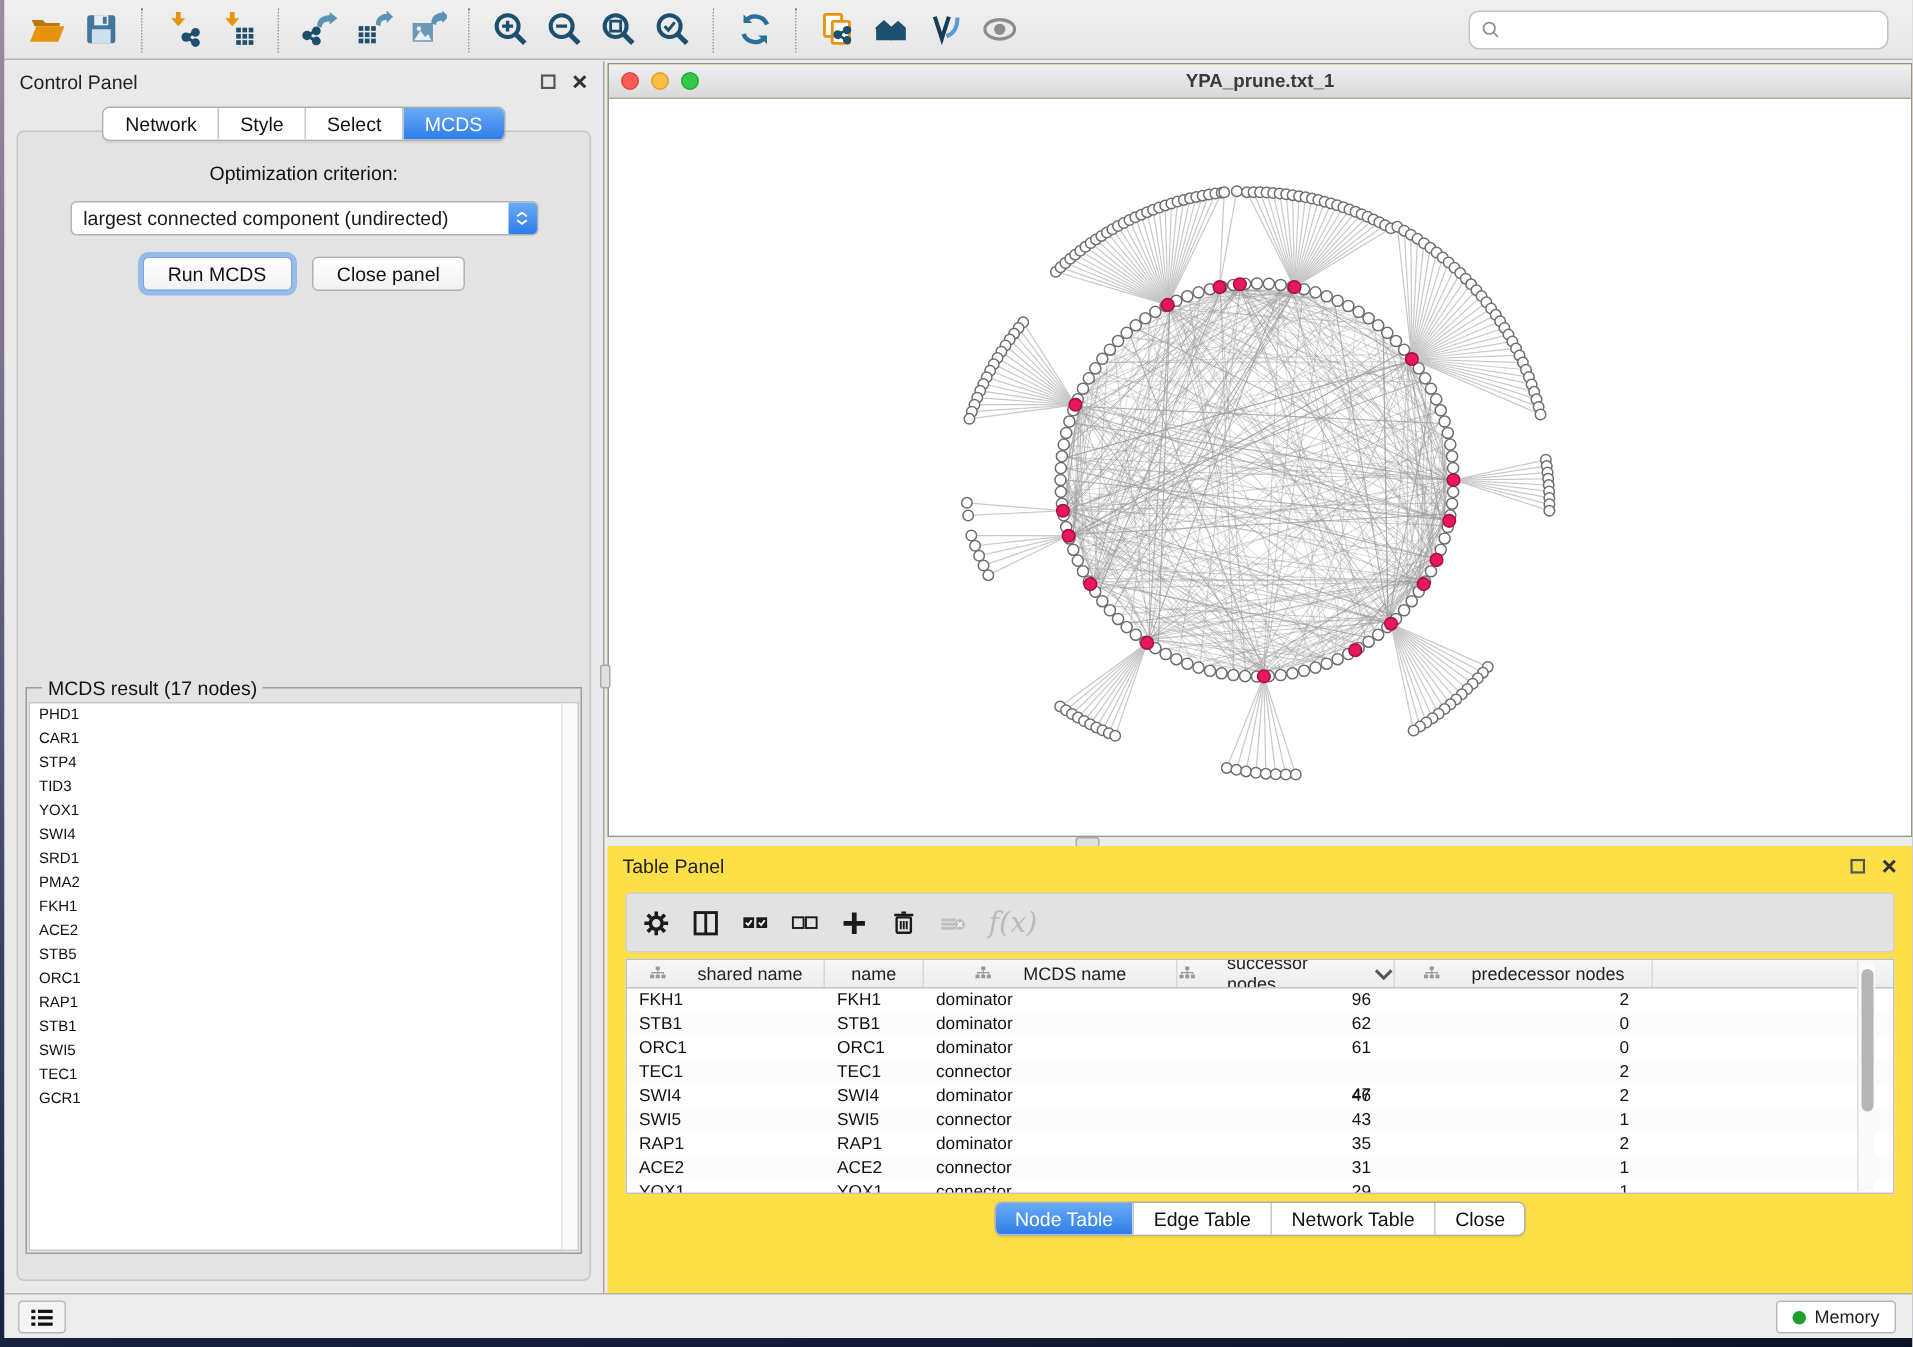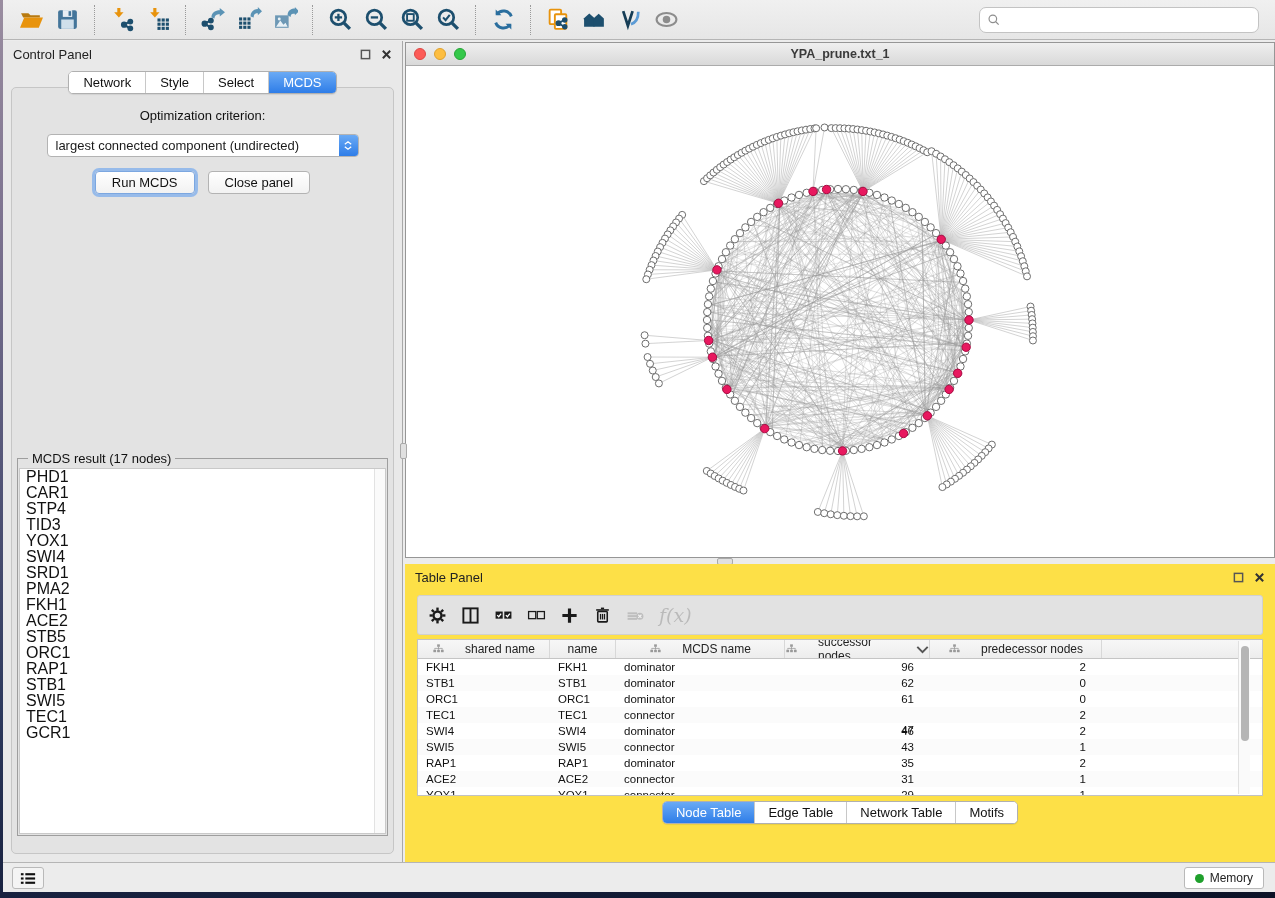--- a/index.html
+++ b/index.html
@@ -41,21 +41,21 @@
   .opt-select .stepper { width:19px; height:100%; background:linear-gradient(#6aaaf5,#2e7de8); border-radius:0 3px 3px 0;
     display:flex; flex-direction:column; align-items:center; justify-content:center; gap:1px; }
   .btn-row { display:flex; justify-content:center; gap:13px; margin-top:14px; }
   .mac-btn { height:23px; padding:0 16px; background:linear-gradient(#ffffff,#f2f2f2); border:1px solid #b3b3b3; border-radius:4px;
     font-size:13px; color:#111; font-family:"Liberation Sans",sans-serif; }
   .mac-btn.focused { box-shadow:0 0 0 3px rgba(90,155,240,.55); border-color:#7ca7e0; }
   .groupbox { position:absolute; left:5px; right:5px; top:370px; bottom:17px; border:1px solid #9e9e9e; }
   .groupbox .legend { position:absolute; top:-8px; left:10px; background:#e3e3e3; padding:0 4px; font-size:13px; color:#111; }
   .mcds-list { position:absolute; left:1px; right:1px; top:9px; bottom:1px; background:#fff; border:1px solid #c9c9c9; overflow:hidden; }
   .mcds-list .scroll-gutter { position:absolute; right:0; top:0; bottom:0; width:11px; background:#fafafa; border-left:1px solid #e2e2e2; }
-  .mcds-item { font-size:16px; line-height:16px; padding-left:6px; color:#111; }
+  .mcds-item { font-size:10px; line-height:16px; padding-left:6px; color:#111; }
 
   
   .net-window { position:absolute; left:402px; top:42px; right:0; height:516px; background:#fde047; border:1px solid #969696; }
   .net-titlebar { height:23px; background:linear-gradient(#efefef,#d9d9d9); border-bottom:1px solid #ababab;
     display:flex; align-items:center; padding:0 8px; position:relative; }
   .lights { display:flex; gap:8px; }
   .light { width:12px; height:12px; border-radius:50%; }
   .light.red { background:#fc5b57; border:1px solid #dd4744; }
   .light.yellow { background:#fdbe41; border:1px solid #dea12e; }
   .light.green { background:#34c84a; border:1px solid #27a537; }
@@ -1445,21 +1445,21 @@
           </div>
         <div class="vscroll">
             <div class="thumb"></div>
           </div>
       </div>
       <div class="tp-tabs">
           <div class="seg" id="table-tabs">
             <div class="seg-btn active">Node Table</div>
             <div class="seg-btn">Edge Table</div>
             <div class="seg-btn">Network Table</div>
-            <div class="seg-btn">Motifs</div>
+            <div class="seg-btn">Close</div>
           </div>
         </div>
     </div>
 
     <div class="statusbar">
       <div class="menu-btn">
         <svg viewBox="0 0 18 14" width="16" height="13">
           <g fill="#111">
               <rect x="1" y="1" width="3" height="2.4"></rect>
               <rect x="6" y="1" width="11" height="2.4"></rect>

